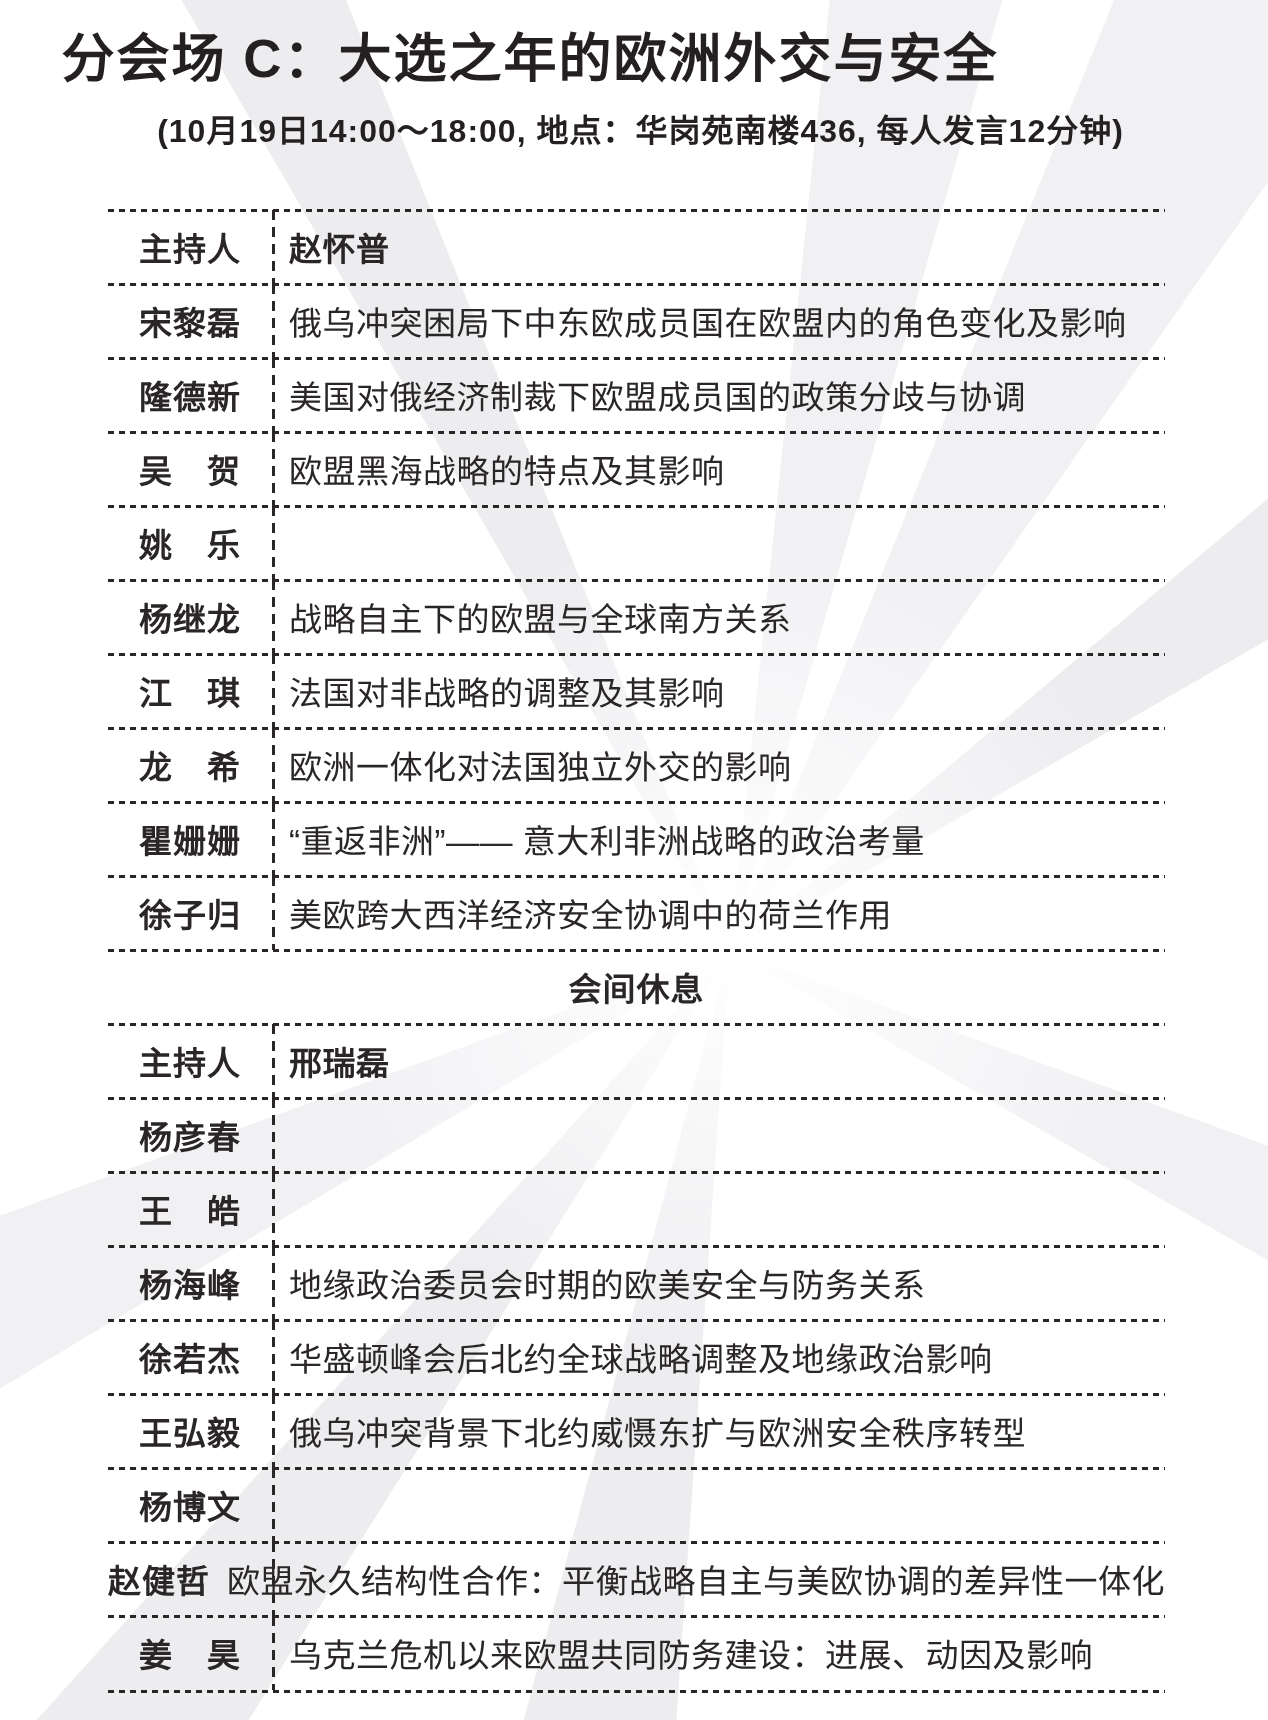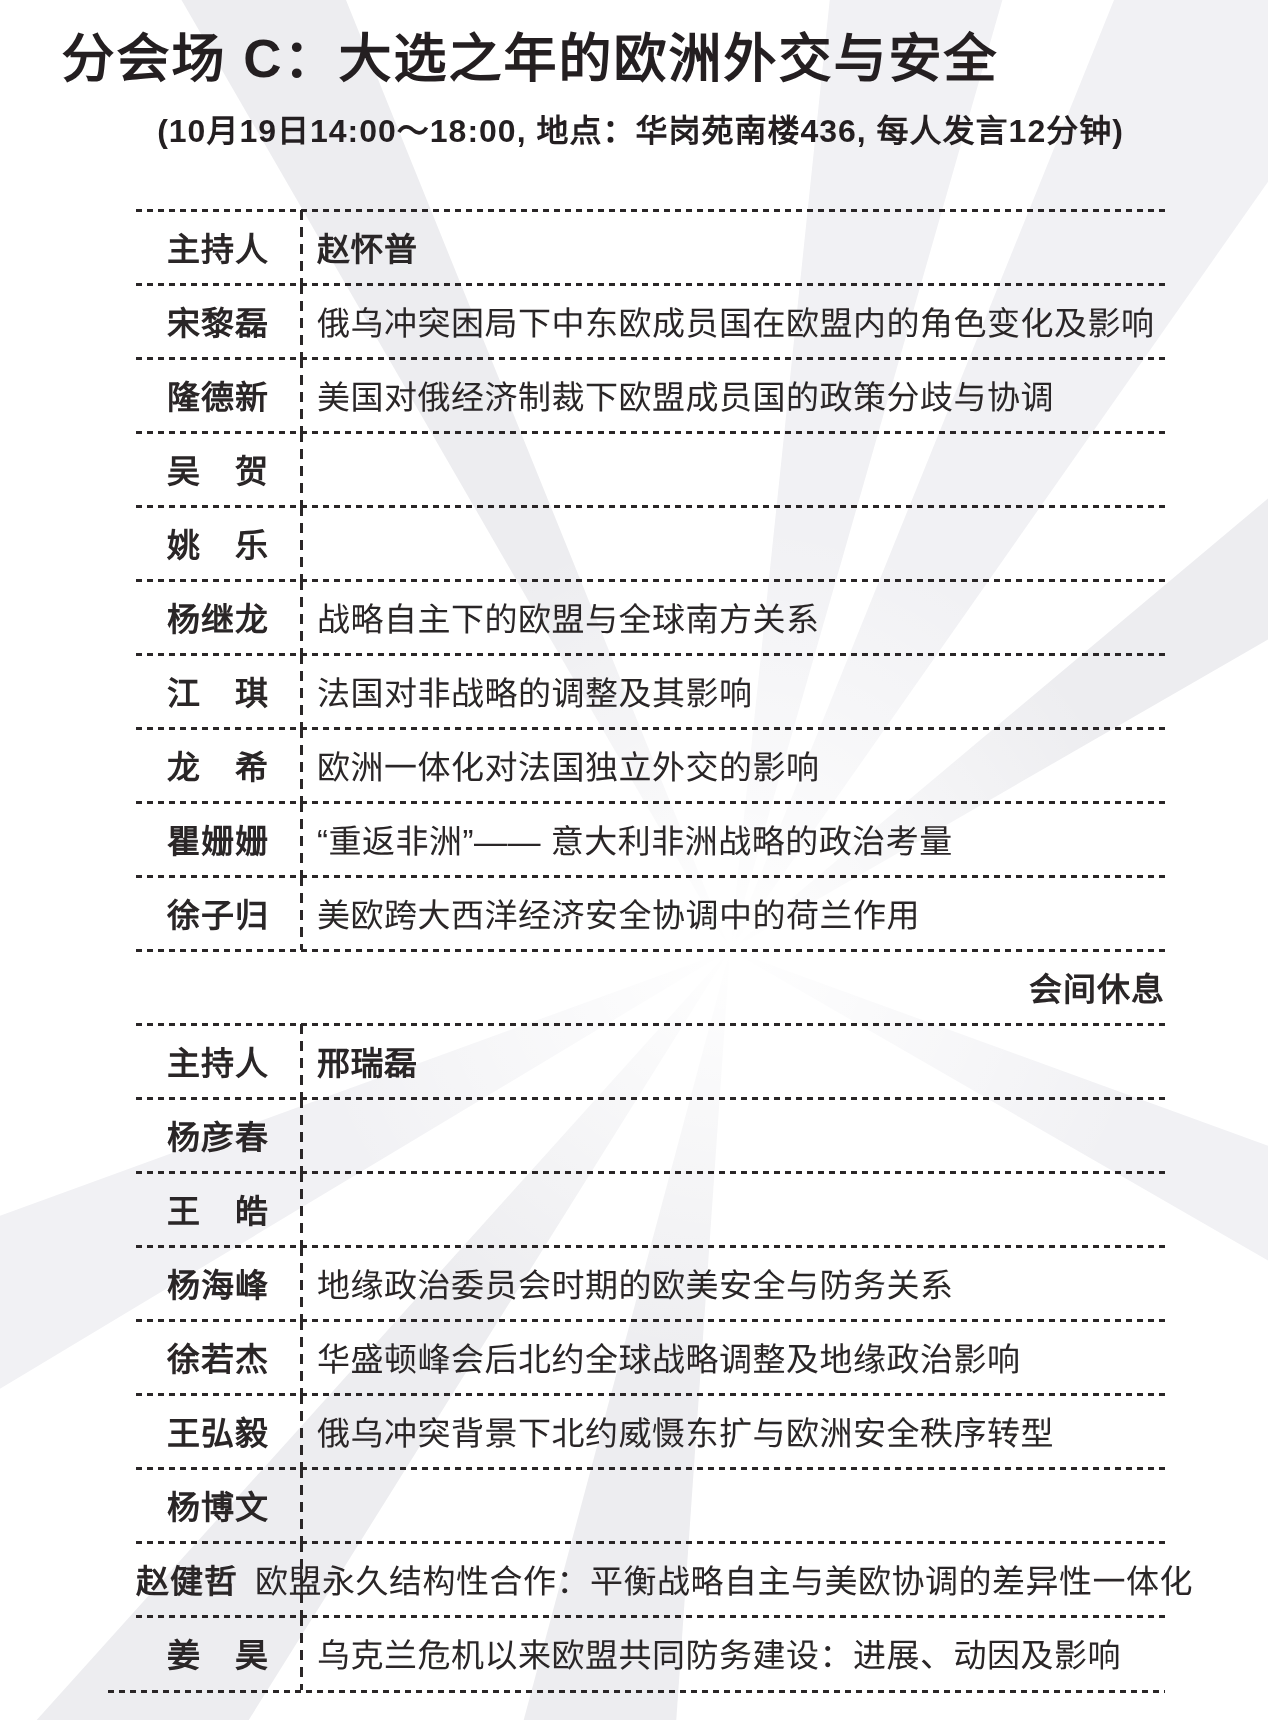--- a/index.html
+++ b/index.html
@@ -40,21 +40,20 @@
     padding-left:13px;
   }
   .table{
     position:absolute;top:210px;left:108px;width:1057px;
   }
   .row{
     position:relative;
     height:74px;
     display:flex;
     align-items:stretch;
-    margin-left:28px;
   }
   
   .row::before{
     content:"";
     position:absolute;top:-1px;left:0;right:0;height:3px;
     background:repeating-linear-gradient(90deg,var(--line) 0 6px,transparent 6px 11px);
   }
   
   .row:not(.break-row)::after{
     content:"";
@@ -71,21 +70,21 @@
   }
   .topic{
     flex:1;
     padding-left:17px;
     font-weight:500;
     letter-spacing:0.5px;
     white-space:nowrap;
     text-align:right;
   }
   .moderator .topic{font-weight:700;}
-  .break-row{justify-content:flex-end;}
+  .break-row{justify-content:center;}
   .break-label{
     display:flex;align-items:center;
     font-size:33px;font-weight:700;letter-spacing:1px;
   }
   .end-line{
     height:3px;
     background:repeating-linear-gradient(90deg,var(--line) 0 6px,transparent 6px 11px);
   }
 </style>
 </head>
@@ -127,20 +126,21 @@
     <div class="cell topic">俄乌冲突困局下中东欧成员国在欧盟内的角色变化及影响</div>
   </div>
 
   <div class="row">
     <div class="cell name">隆德新</div>
     <div class="cell topic">美国对俄经济制裁下欧盟成员国的政策分歧与协调</div>
   </div>
 
   <div class="row">
     <div class="cell name">吴　贺</div>
+    <div class="cell topic">欧盟黑海战略的特点及其影响</div>
   </div>
 
   <div class="row">
     <div class="cell name">姚　乐</div>
   </div>
 
   <div class="row">
     <div class="cell name">杨继龙</div>
     <div class="cell topic">战略自主下的欧盟与全球南方关系</div>
   </div>

